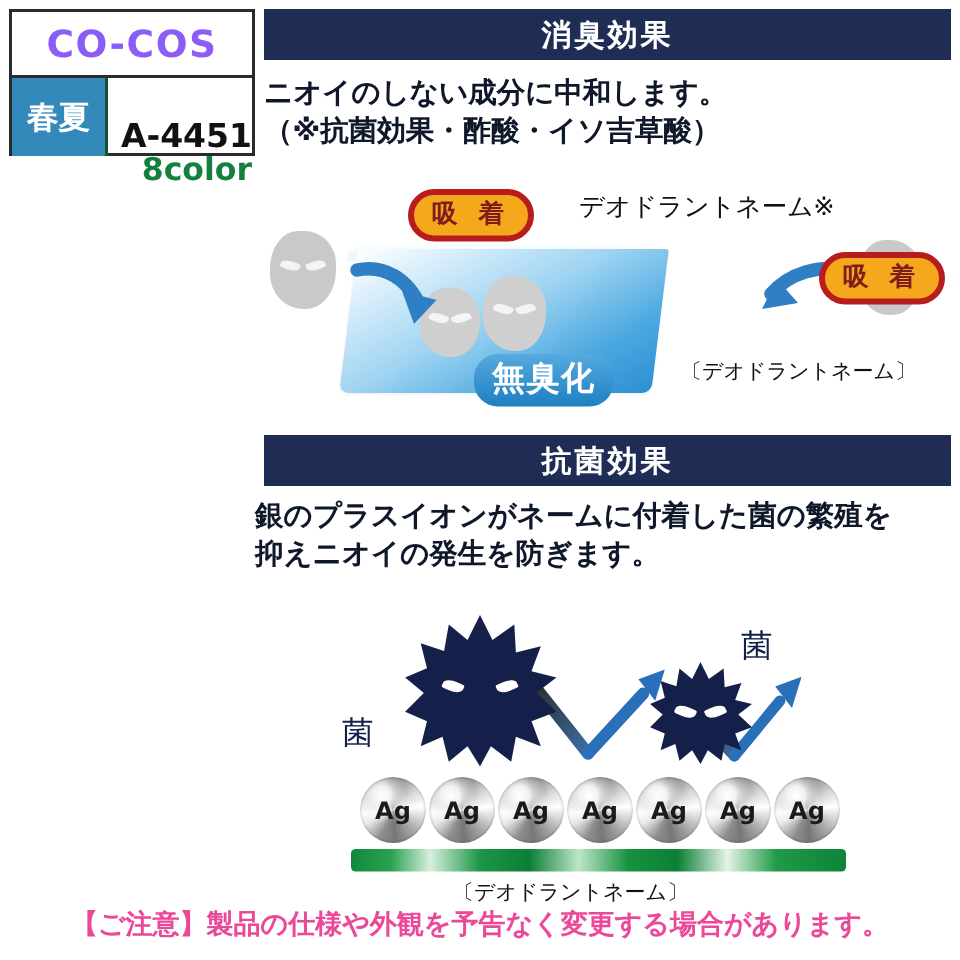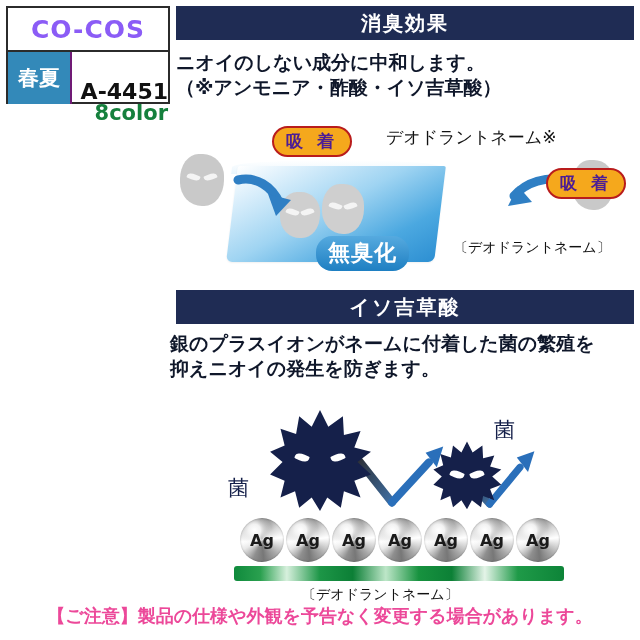--- a/index.html
+++ b/index.html
@@ -12,21 +12,21 @@
 
   
   .logo-block{position:absolute;left:6px;top:6px;width:164px;height:98px;
     border:2px solid #2b2b2b;box-sizing:border-box;background:#fff;}
   .logo-row{height:42px;border-bottom:2px solid #2b2b2b;display:flex;
     align-items:center;justify-content:center;}
   .logo-text{font-weight:bold;font-size:25px;letter-spacing:1px;color:#8b5cf6;
     font-family:"DejaVu Sans","Liberation Sans",sans-serif;}
   .code-row{height:52px;display:flex;}
   .season{width:62px;background:#3389b9;display:flex;align-items:center;
-    justify-content:center;border-right:2px solid #701a75;}
+    justify-content:center;border-right:2px solid #14532d;}
   .season span{color:#ffffff;font-weight:bold;font-size:21px;line-height:1;}
   .codes{flex:1;display:flex;flex-direction:column;align-items:flex-end;
     justify-content:center;line-height:1.0;margin-top:48px;}
   .code-num{font-weight:bold;font-size:22px;color:#111;letter-spacing:0px;}
   .code-color{font-weight:bold;font-size:21px;color:#15803d;letter-spacing:0px;}
 
   
   .bar{position:absolute;background:#1f2c54;display:flex;align-items:center;
     justify-content:center;}
   .bar span{color:#fff;font-weight:bold;font-size:20px;letter-spacing:2px;}
@@ -59,23 +59,23 @@
   .particle .eye.l{left:16%;transform:rotate(22deg);
     border-radius:60% 10% 60% 10%;}
   .particle .eye.r{right:16%;transform:rotate(-22deg);
     border-radius:10% 60% 10% 60%;}
 
   #p-left{left:4px;top:34px;width:44px;height:52px;}
   #p-right{left:396px;top:40px;width:42px;height:50px;}
   #p-in1{left:104px;top:72px;width:40px;height:46px;background:#cfcfcf;}
   #p-in2{left:146px;top:64px;width:42px;height:50px;background:#cfcfcf;}
 
-  .badge-orange{position:absolute;background:#f5a81c;border:2px solid #b91c1c;
+  .badge-orange{position:absolute;background:#f5a81c;border:4px solid #b91c1c;
     border-radius:18px;padding:2px 12px;font-weight:bold;font-size:17px;
-    color:#4c1d95;letter-spacing:4px;line-height:1.35;text-align:right;}
+    color:#7f1d1d;letter-spacing:4px;line-height:1.35;text-align:right;}
   #kyuchaku1{left:96px;top:6px;}
   #kyuchaku2{left:370px;top:48px;}
 
   .badge-blue{position:absolute;background:#2f8fd0;border-radius:16px;
     padding:2px 12px;color:#fff;font-weight:bold;font-size:22px;
     letter-spacing:1px;line-height:1.4;
     background:linear-gradient(180deg,#56aadf,#1e7fc2);}
   #mushuka{left:140px;top:116px;}
 
   .cap{position:absolute;font-size:14px;color:#111;font-weight:normal;
@@ -139,21 +139,21 @@
       </div>
     </div>
   </div>
 
   <div class="bar" id="bar1">
     <span>消臭効果</span>
   </div>
 
   <div class="para" id="para1">
     <div>ニオイのしない成分に中和します。</div>
-    <div>（※アンモニア・酢酸・イソ吉草酸）</div>
+    <div>（※抗菌効果・酢酸・イソ吉草酸）</div>
   </div>
 
   <div id="illus1">
 
     <div class="sheet-curve"></div>
     <div class="sheet"></div>
 
     <div class="particle" id="p-left">
       <div class="eye l"></div>
       <div class="eye r"></div>
@@ -180,21 +180,21 @@
 
     <div class="badge-orange" id="kyuchaku1">吸 着</div>
     <div class="badge-orange" id="kyuchaku2">吸 着</div>
     <div class="badge-blue" id="mushuka">無臭化</div>
 
     <div class="cap" id="cap-air">デオドラントネーム※</div>
     <div class="cap" id="cap-deo1">〔デオドラントネーム〕</div>
   </div>
 
   <div class="bar" id="bar2">
-    <span>イソ吉草酸</span>
+    <span>抗菌効果</span>
   </div>
 
   <div class="para" id="para2">
     <div>銀のプラスイオンがネームに付着した菌の繁殖を</div>
     <div>抑えニオイの発生を防ぎます。</div>
   </div>
 
   <div id="illus2">
 
     <svg class="arrow-svg" viewBox="0 0 464 200">

